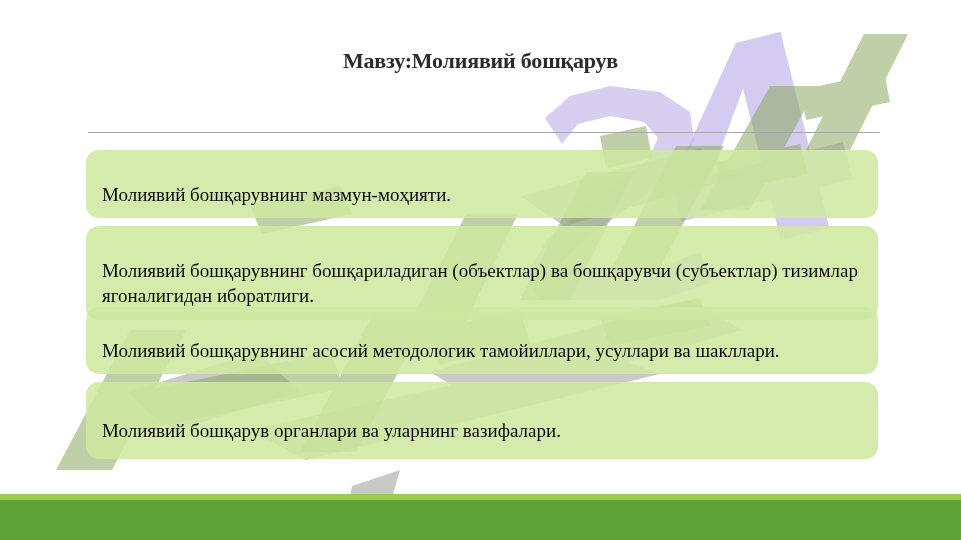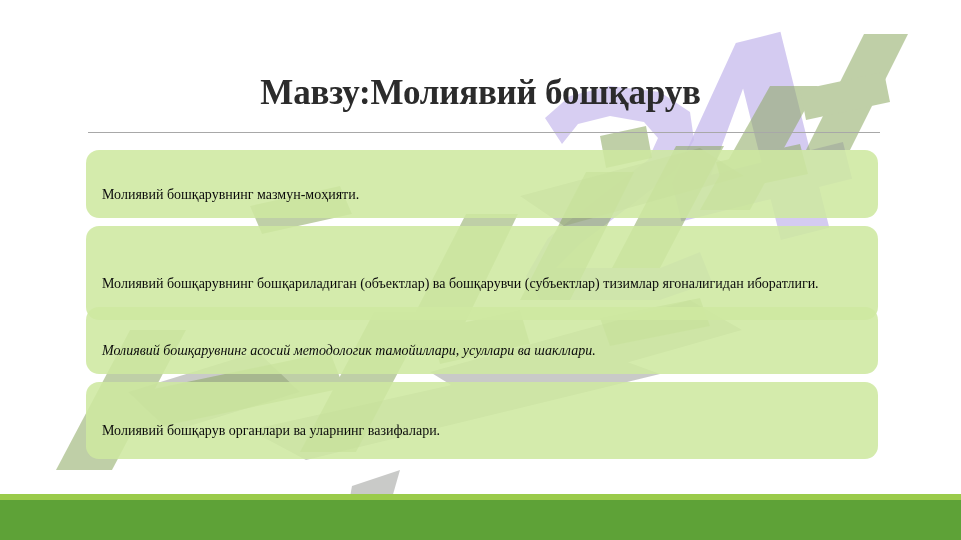--- a/index.html
+++ b/index.html
@@ -33,26 +33,25 @@
   #title-block {
     position: absolute;
     left: 0;
     top: 44px;
     width: 961px;
     text-align: center;
   }
   #slide-title {
     font-family: "Liberation Serif", "DejaVu Serif", serif;
     font-weight: bold;
-    font-size: 35px;
+    font-size: 22px;
     line-height: 34px;
     color: #2b2b2b;
     letter-spacing: -0.2px;
     white-space: nowrap;
-    margin-top: 32px;
   }
   #slide-subtitle {
     font-family: "Liberation Serif", "DejaVu Serif", serif;
     font-weight: normal;
     font-size: 33px;
     line-height: 40px;
     color: #1a1a1a;
     white-space: nowrap;
   }
 
@@ -79,29 +78,29 @@
     width: 792px;
     box-sizing: border-box;
     border-radius: 13px;
     background: rgba(206, 232, 160, 0.88);
     padding: 0 12px;
     display: flex;
     align-items: center;
   }
   .bullet-text {
     font-family: "Liberation Serif", "DejaVu Serif", serif;
-    font-size: 14px;
+    font-size: 19px;
     line-height: 25px;
     color: #0b0b0b;
     padding: 0 4px;
     margin-top: 20px;
   }
   #box-0 { top: 0px;   height: 68px; }
   #box-1 { top: 76px;  height: 94px; }
-  #box-2 { top: 157px; height: 67px; font-style: italic; }
+  #box-2 { top: 157px; height: 67px; }
   #box-3 { top: 232px; height: 77px; }
 
   
   #bottom-stripe {
     position: absolute;
     left: 0;
     top: 494px;
     width: 961px;
     height: 6px;
     background: #9ACB4B;

